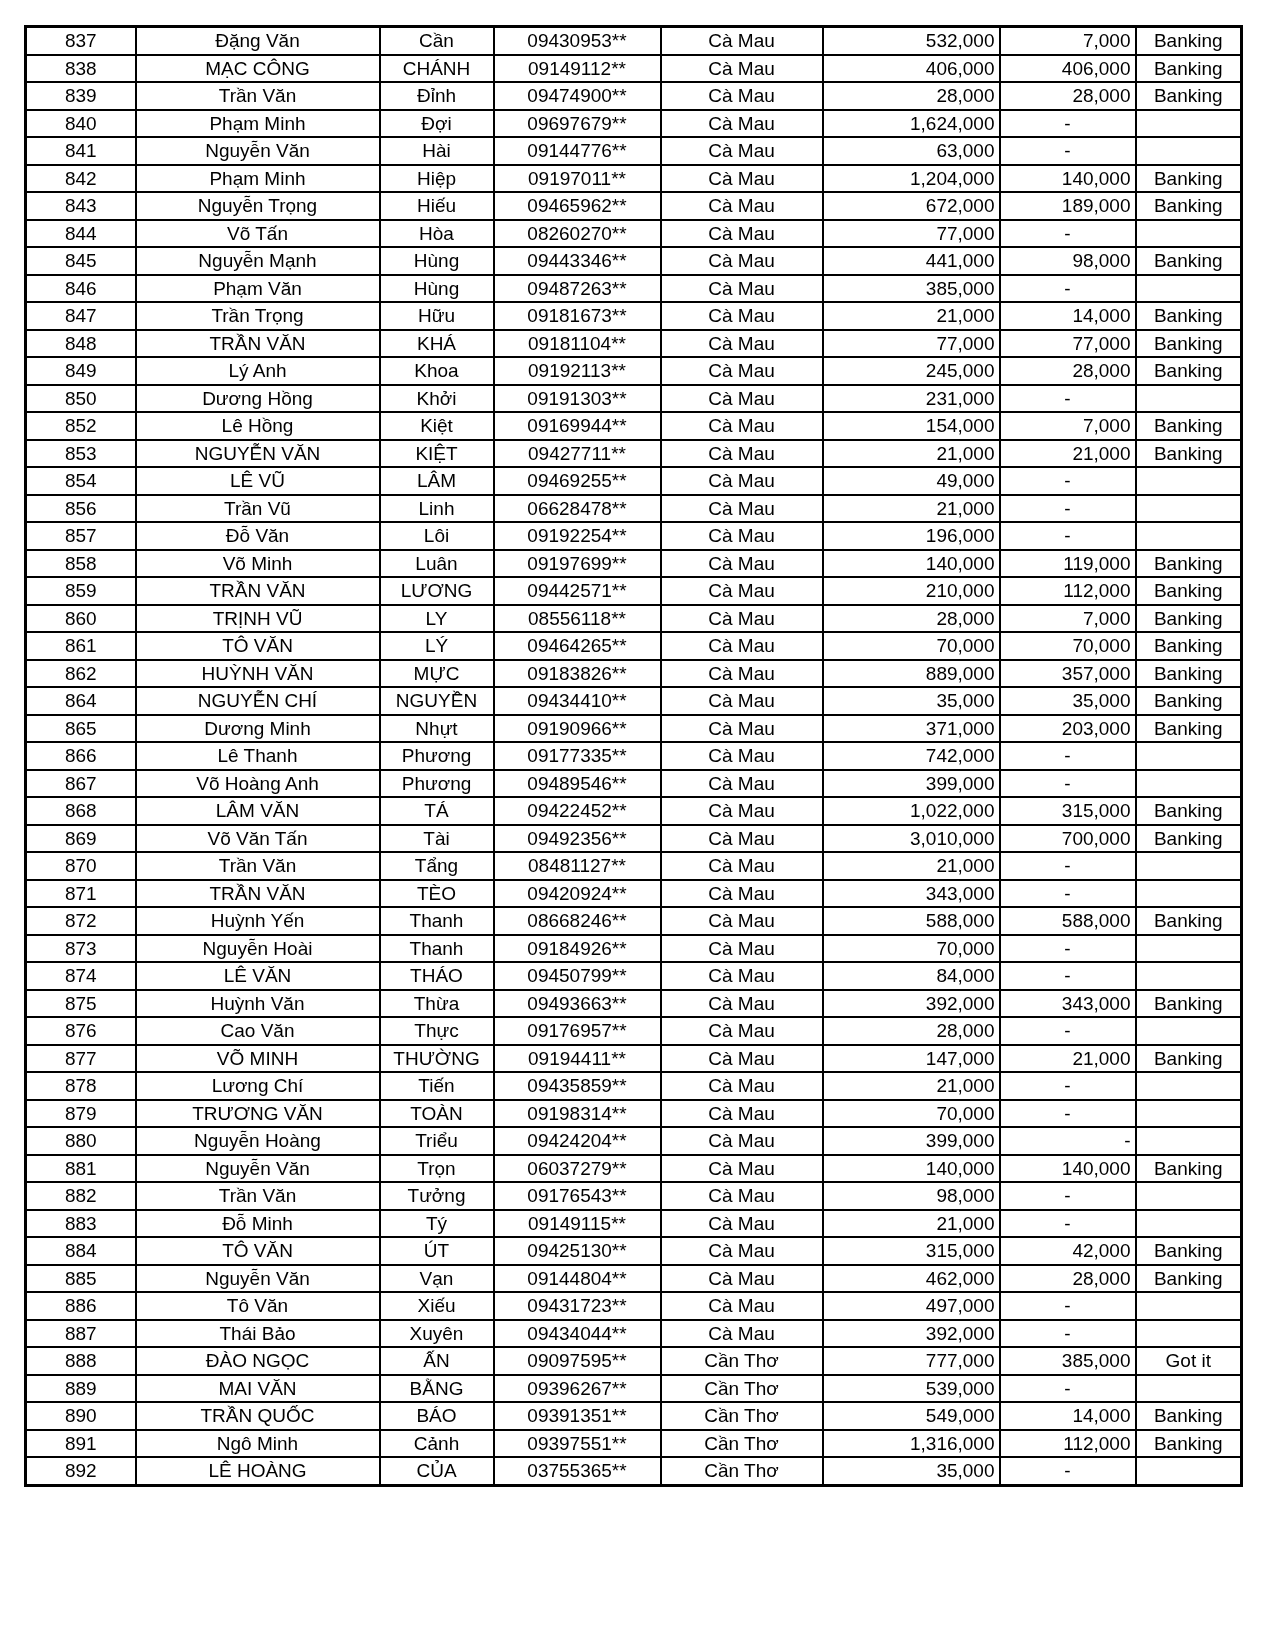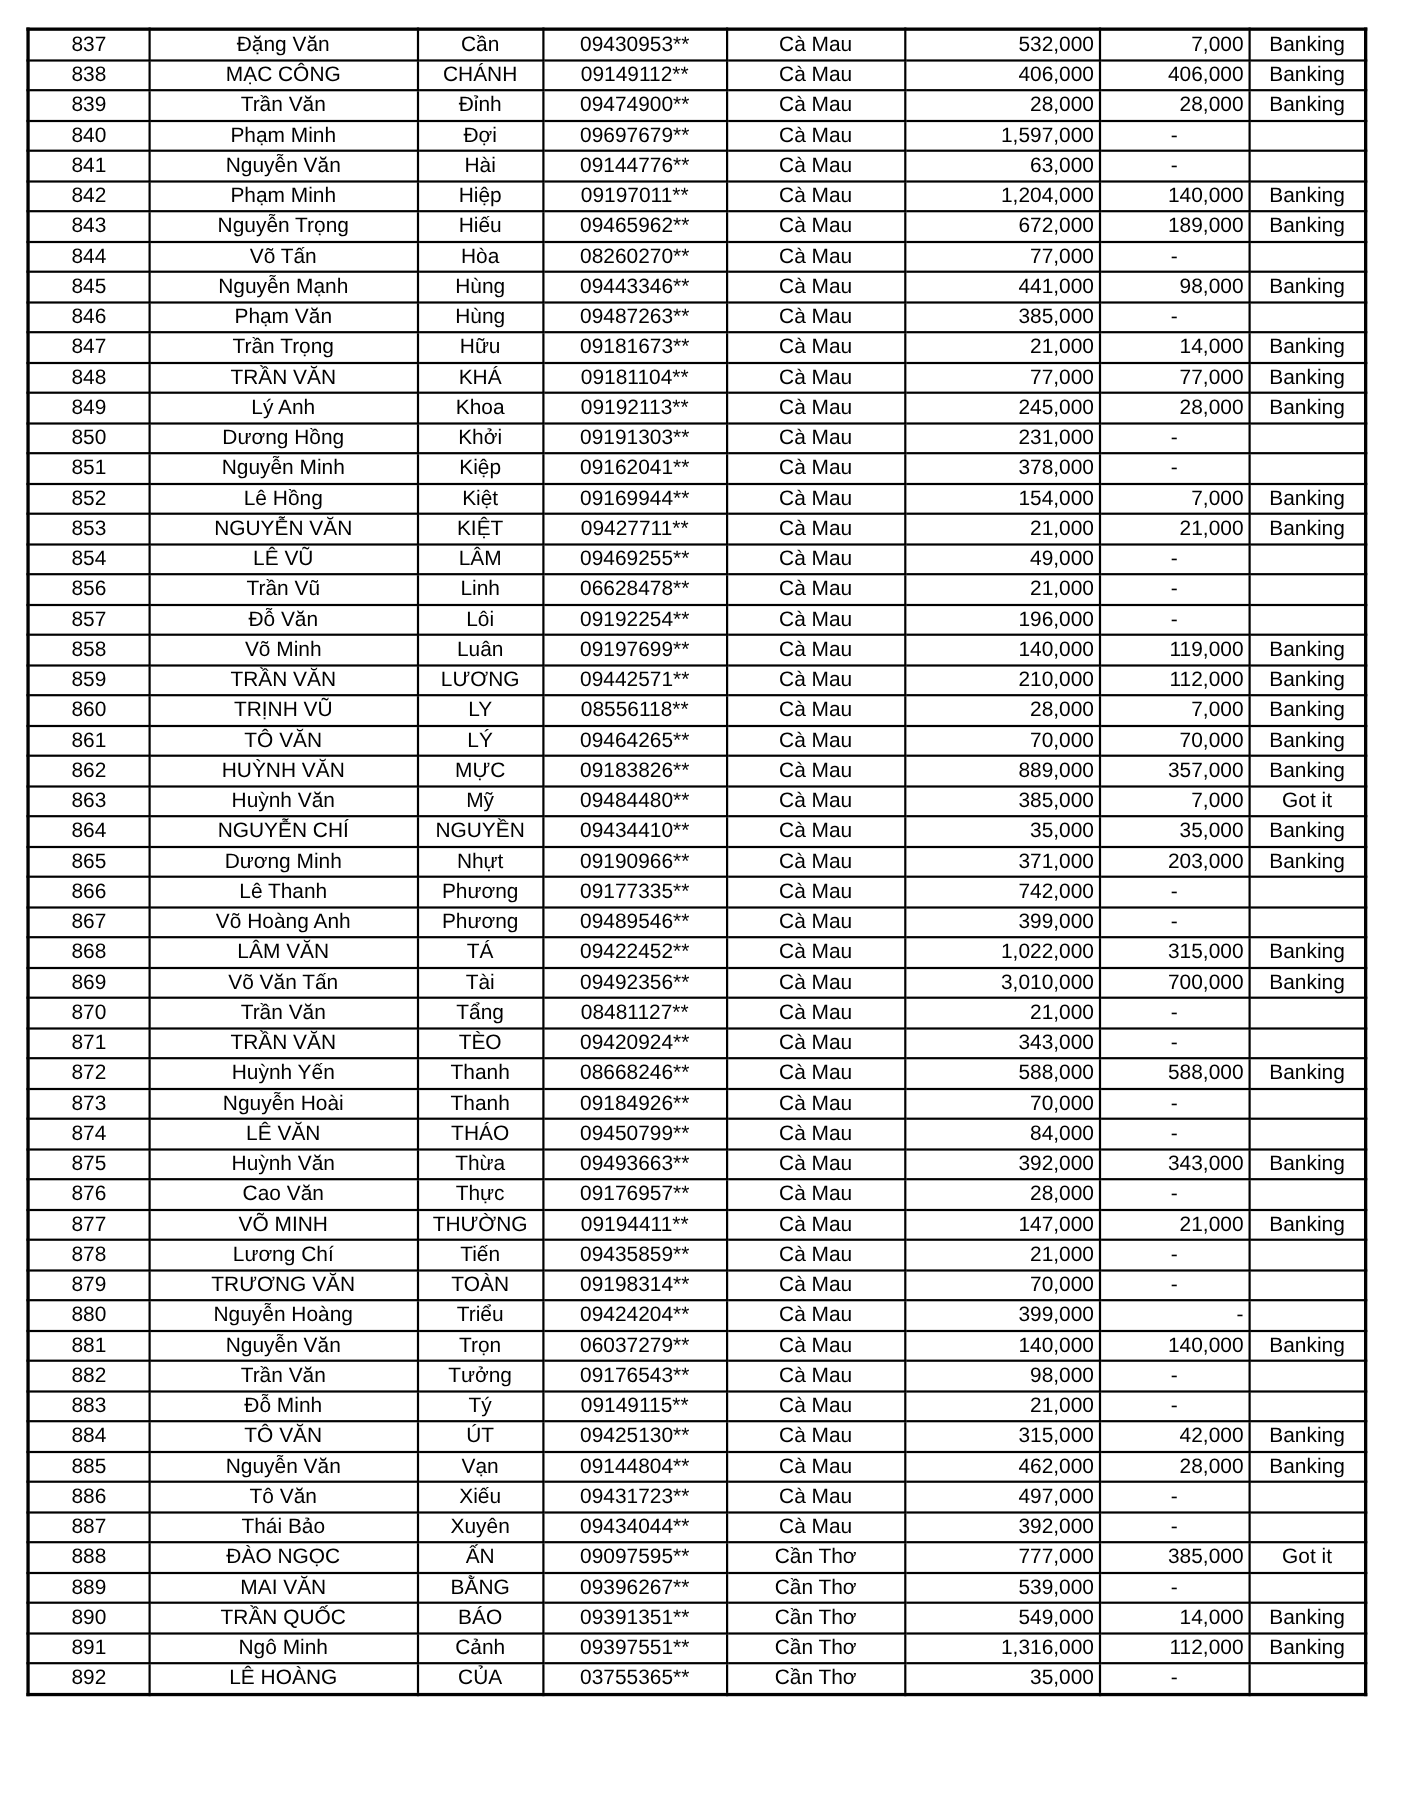--- a/index.html
+++ b/index.html
@@ -88,21 +88,21 @@
           <td class="al-right">28,000</td>
           <td class="al-right">28,000</td>
           <td class="al-center">Banking</td>
         </tr>
         <tr>
           <td class="al-center">840</td>
           <td class="al-center">Phạm Minh</td>
           <td class="al-center">Đợi</td>
           <td class="al-center">09697679**</td>
           <td class="al-center">Cà Mau</td>
-          <td class="al-right">1,597,000</td>
+          <td class="al-right">1,624,000</td>
           <td class="al-center">-</td>
           <td class="al-center"></td>
         </tr>
         <tr>
           <td class="al-center">841</td>
           <td class="al-center">Nguyễn Văn</td>
           <td class="al-center">Hài</td>
           <td class="al-center">09144776**</td>
           <td class="al-center">Cà Mau</td>
           <td class="al-right">63,000</td>
@@ -193,30 +193,20 @@
           <td class="al-center">850</td>
           <td class="al-center">Dương Hồng</td>
           <td class="al-center">Khởi</td>
           <td class="al-center">09191303**</td>
           <td class="al-center">Cà Mau</td>
           <td class="al-right">231,000</td>
           <td class="al-center">-</td>
           <td class="al-center"></td>
         </tr>
         <tr>
-          <td class="al-center">851</td>
-          <td class="al-center">Nguyễn Minh</td>
-          <td class="al-center">Kiệp</td>
-          <td class="al-center">09162041**</td>
-          <td class="al-center">Cà Mau</td>
-          <td class="al-right">378,000</td>
-          <td class="al-center">-</td>
-          <td class="al-center"></td>
-        </tr>
-        <tr>
           <td class="al-center">852</td>
           <td class="al-center">Lê Hồng</td>
           <td class="al-center">Kiệt</td>
           <td class="al-center">09169944**</td>
           <td class="al-center">Cà Mau</td>
           <td class="al-right">154,000</td>
           <td class="al-right">7,000</td>
           <td class="al-center">Banking</td>
         </tr>
         <tr>
@@ -301,30 +291,20 @@
         </tr>
         <tr>
           <td class="al-center">862</td>
           <td class="al-center">HUỲNH VĂN</td>
           <td class="al-center">MỰC</td>
           <td class="al-center">09183826**</td>
           <td class="al-center">Cà Mau</td>
           <td class="al-right">889,000</td>
           <td class="al-right">357,000</td>
           <td class="al-center">Banking</td>
-        </tr>
-        <tr>
-          <td class="al-center">863</td>
-          <td class="al-center">Huỳnh Văn</td>
-          <td class="al-center">Mỹ</td>
-          <td class="al-center">09484480**</td>
-          <td class="al-center">Cà Mau</td>
-          <td class="al-right">385,000</td>
-          <td class="al-right">7,000</td>
-          <td class="al-center">Got it</td>
         </tr>
         <tr>
           <td class="al-center">864</td>
           <td class="al-center">NGUYỄN CHÍ</td>
           <td class="al-center">NGUYỀN</td>
           <td class="al-center">09434410**</td>
           <td class="al-center">Cà Mau</td>
           <td class="al-right">35,000</td>
           <td class="al-right">35,000</td>
           <td class="al-center">Banking</td>

